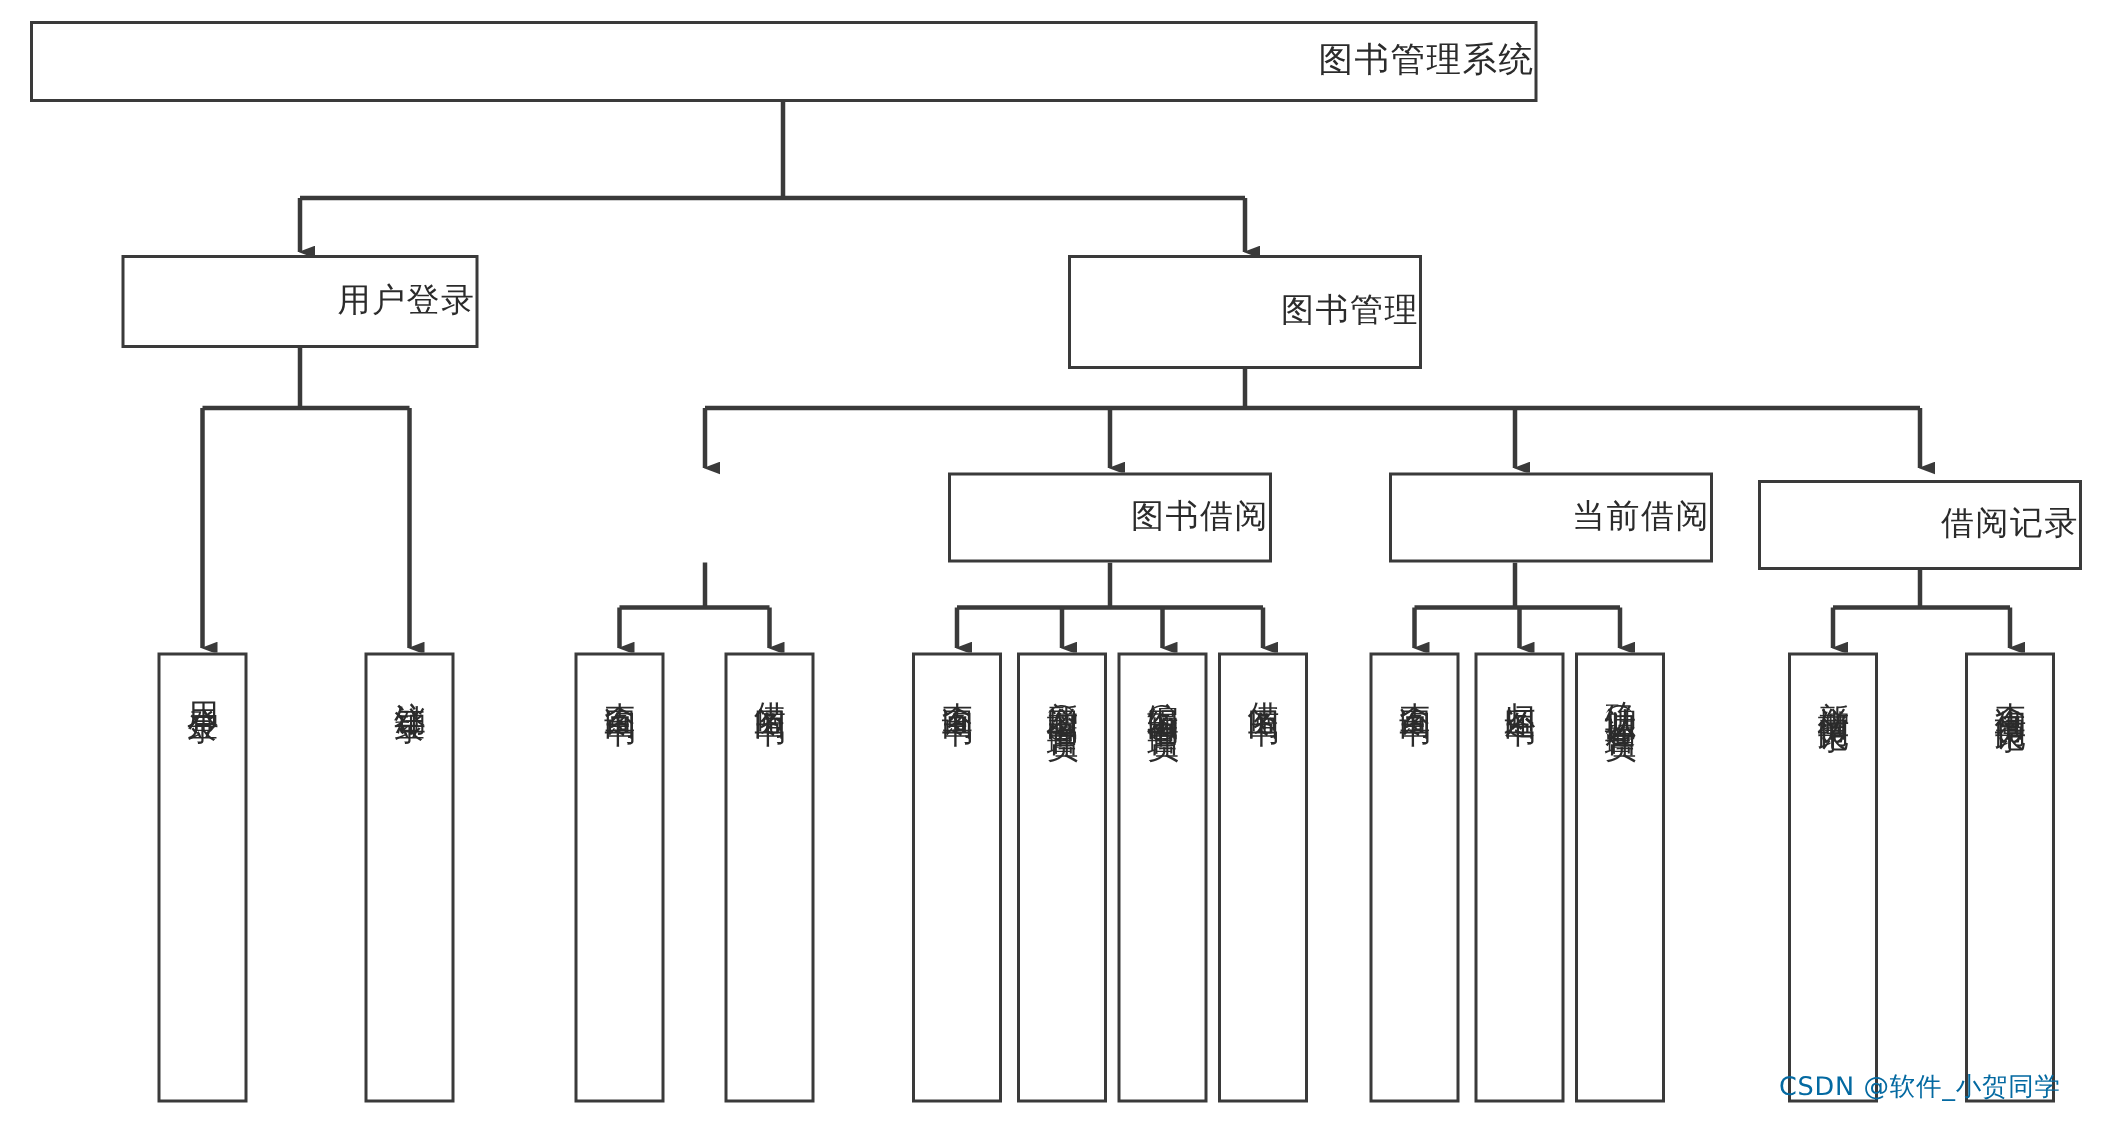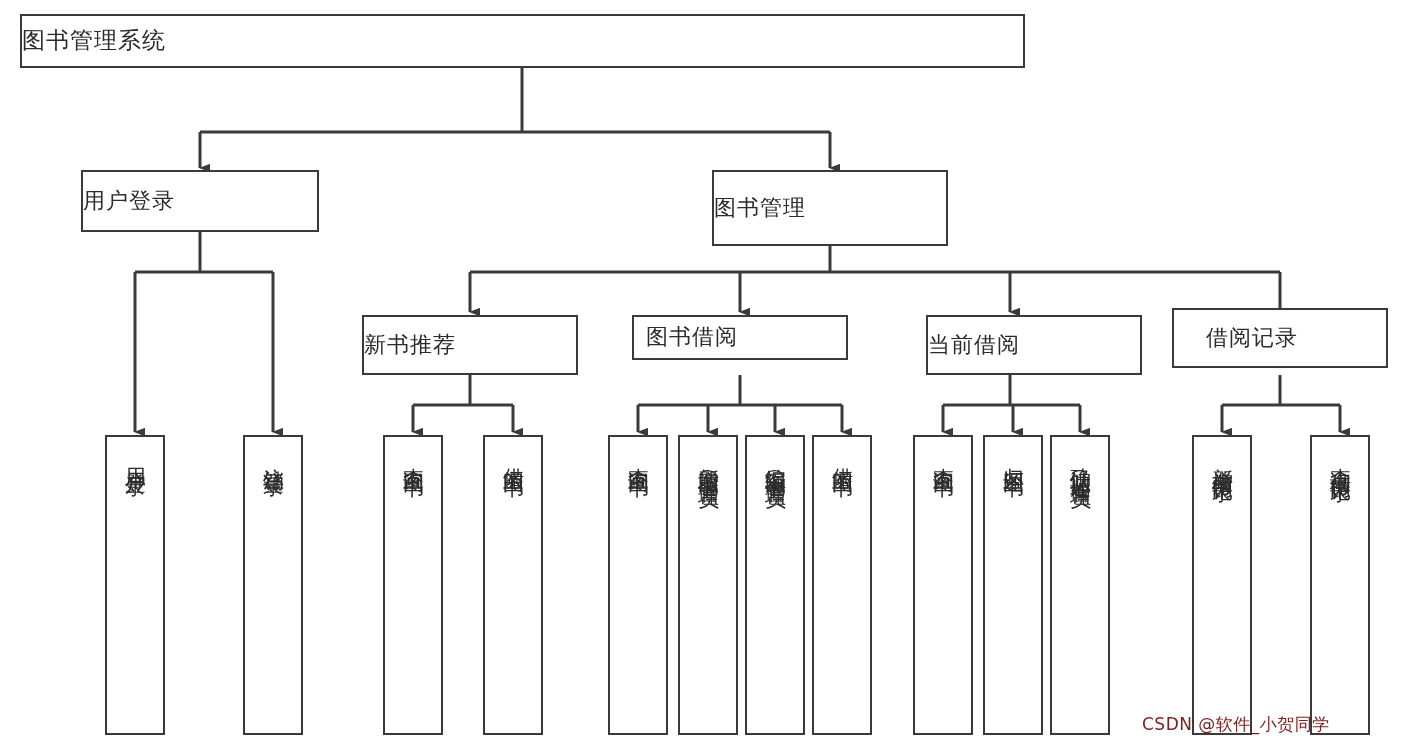--- a/index.html
+++ b/index.html
@@ -26,21 +26,21 @@
     height: 747px;
     pointer-events: none;
   }
   .node {
     position: absolute;
     box-sizing: border-box;
     background: #ffffff;
     border: 2px solid #3a3a3a;
     display: flex;
     align-items: center;
-    justify-content: flex-start;
+    justify-content: flex-end;
     color: #2b2b2b;
   }
   .node.horizontal {
     font-size: 22px;
     letter-spacing: 1px;
     line-height: 1.2;
   }
   .node.root {
     font-size: 23px;
   }
@@ -53,24 +53,24 @@
     writing-mode: vertical-rl;
     text-orientation: upright;
     font-size: 21px;
     line-height: 1.18;
     letter-spacing: 3px;
     white-space: nowrap;
     text-align: left;
   }
   .watermark {
     position: absolute;
-    left: 1142px;
+    left: 1186px;
     top: 713px;
     font-size: 17px;
-    color: #7f1d1d;
+    color: #0369a1;
     letter-spacing: 0.5px;
     white-space: nowrap;
   }
 </style>
 </head>
 <body>
 
 <div id="diagram-root">
 
   <svg id="edge-layer" viewBox="0 0 1405 747" width="1405" height="747" xmlns="http://www.w3.org/2000/svg">
@@ -127,30 +127,27 @@
     <span>图书管理系统</span>
   </div>
 
   <div class="node horizontal" style="left:81px; top:170px; width:238px; height:62px;">
     <span>用户登录</span>
   </div>
   <div class="node horizontal" style="left:712px; top:170px; width:236px; height:76px;">
     <span>图书管理</span>
   </div>
 
-  <div class="node horizontal" style="left:362px; top:315px; width:216px; height:60px;">
-    <span>新书推荐</span>
-  </div>
-  <div class="node horizontal" style="left:632px; top:315px; width:216px; height:45px;padding-left:12px;">
+  <div class="node horizontal" style="left:632px; top:315px; width:216px; height:60px;padding-left:12px;">
     <span>图书借阅</span>
   </div>
   <div class="node horizontal" style="left:926px; top:315px; width:216px; height:60px;">
     <span>当前借阅</span>
   </div>
-  <div class="node horizontal" style="left:1172px; top:308px; width:216px; height:60px;padding-left:32px;">
+  <div class="node horizontal" style="left:1172px; top:320px; width:216px; height:60px;padding-left:32px;">
     <span>借阅记录</span>
   </div>
 
   <div class="node vertical" style="left:105px; top:435px; width:60px; height:300px;">
     <span class="vtext">用户登录</span>
   </div>
   <div class="node vertical" style="left:243px; top:435px; width:60px; height:300px;">
     <span class="vtext">注销登录</span>
   </div>
 

